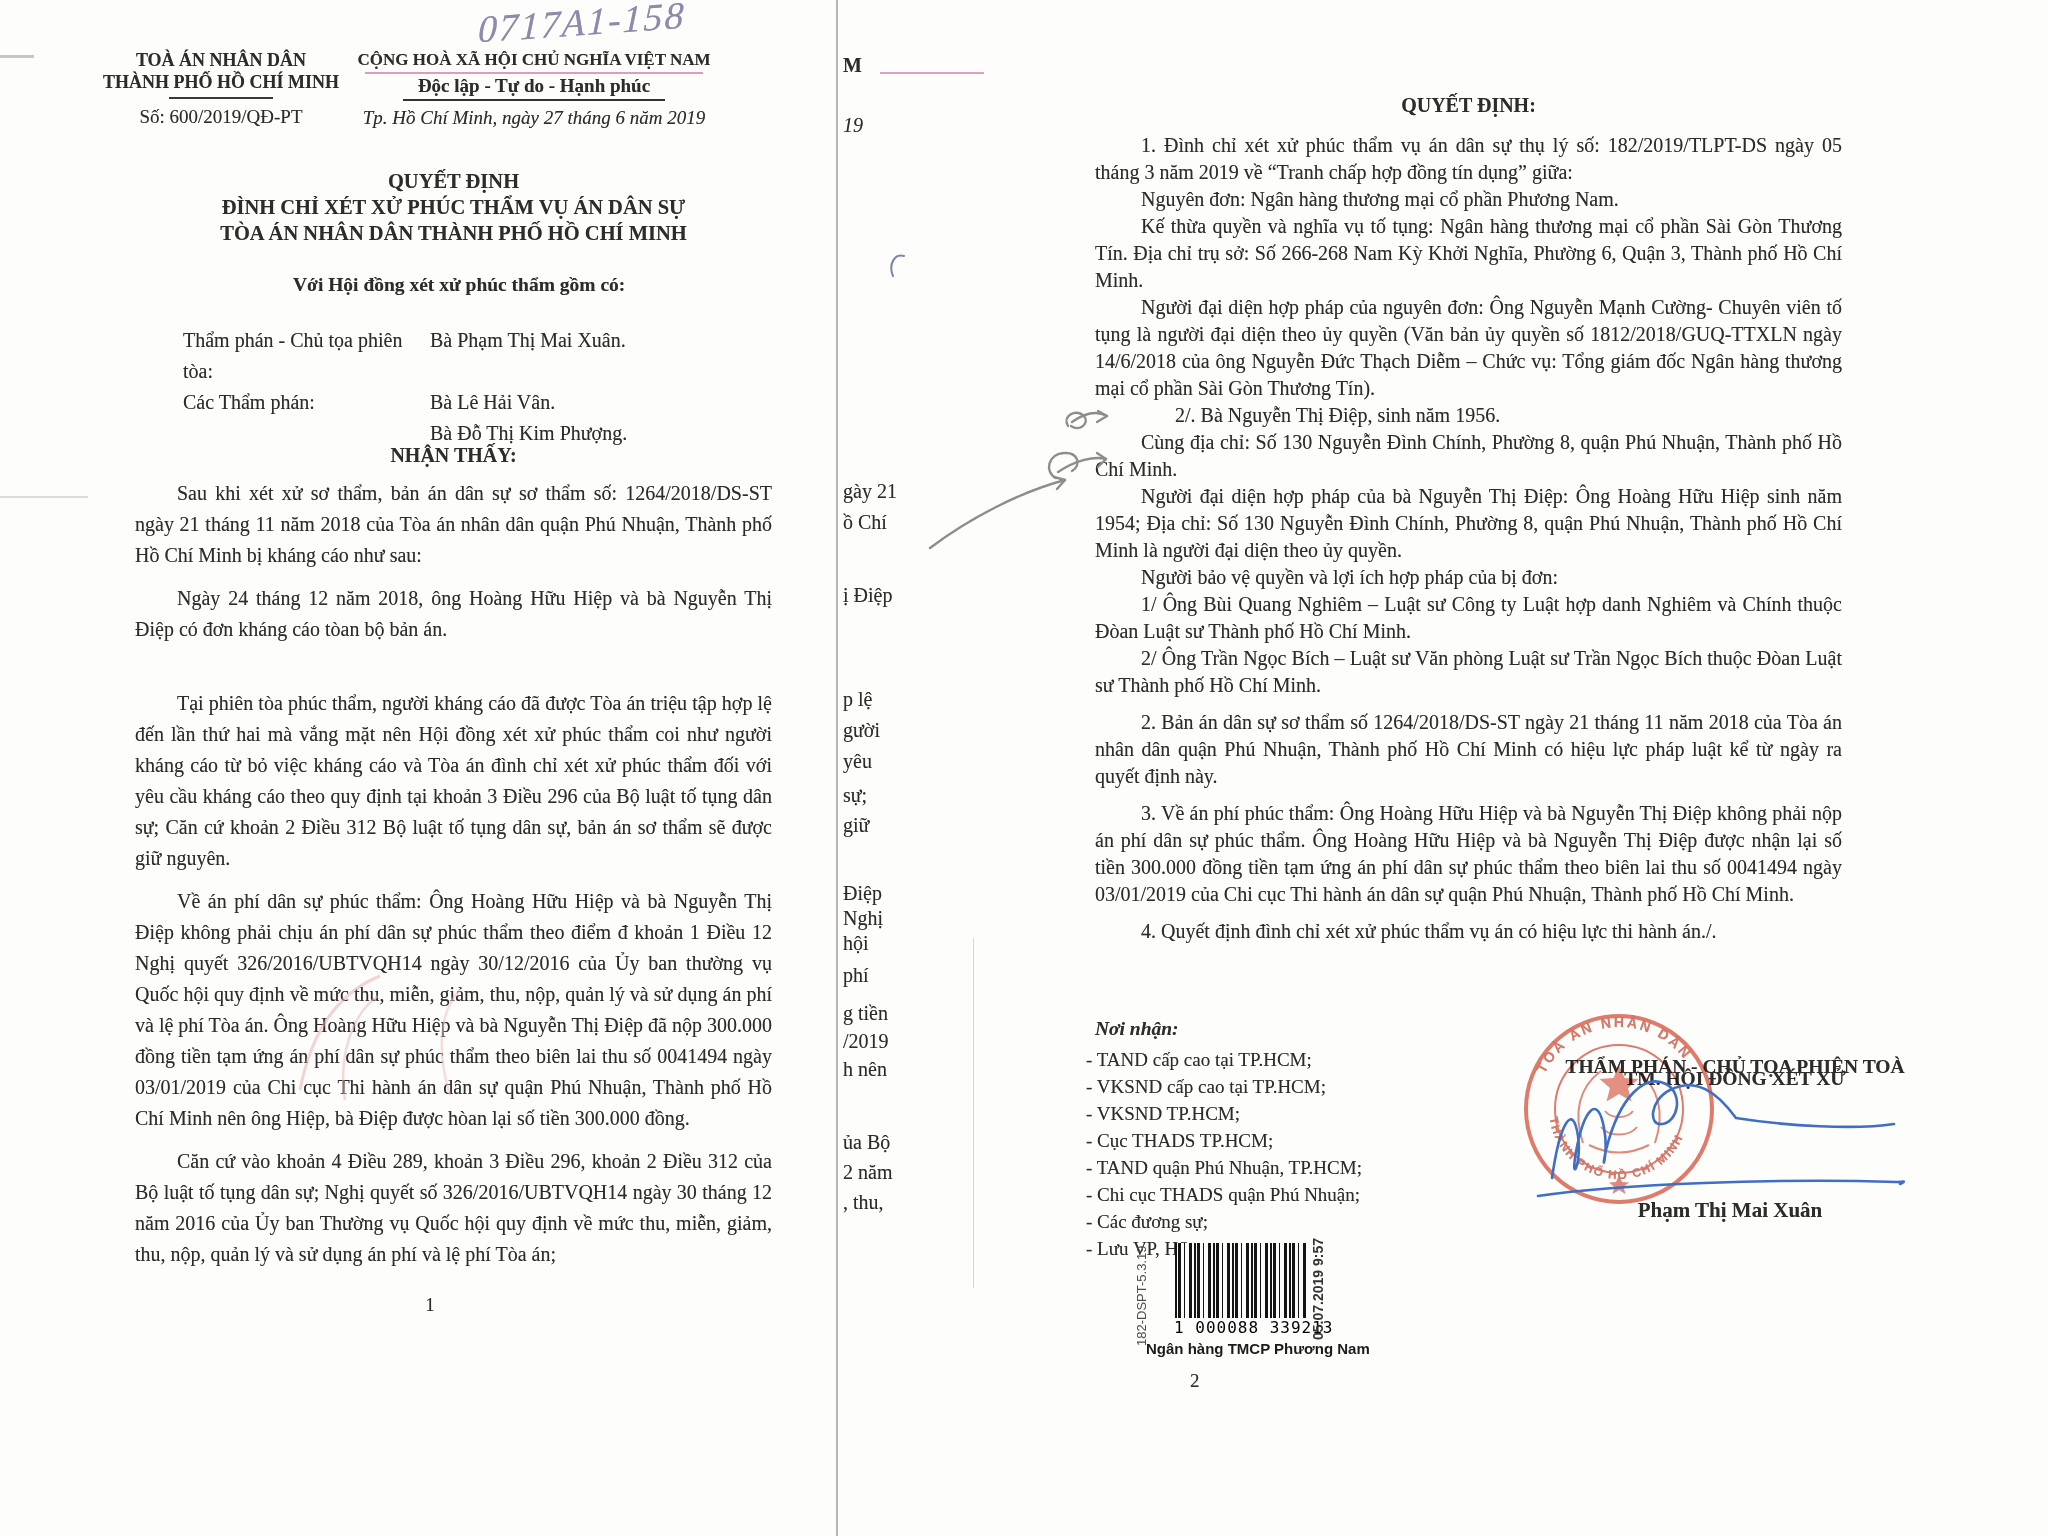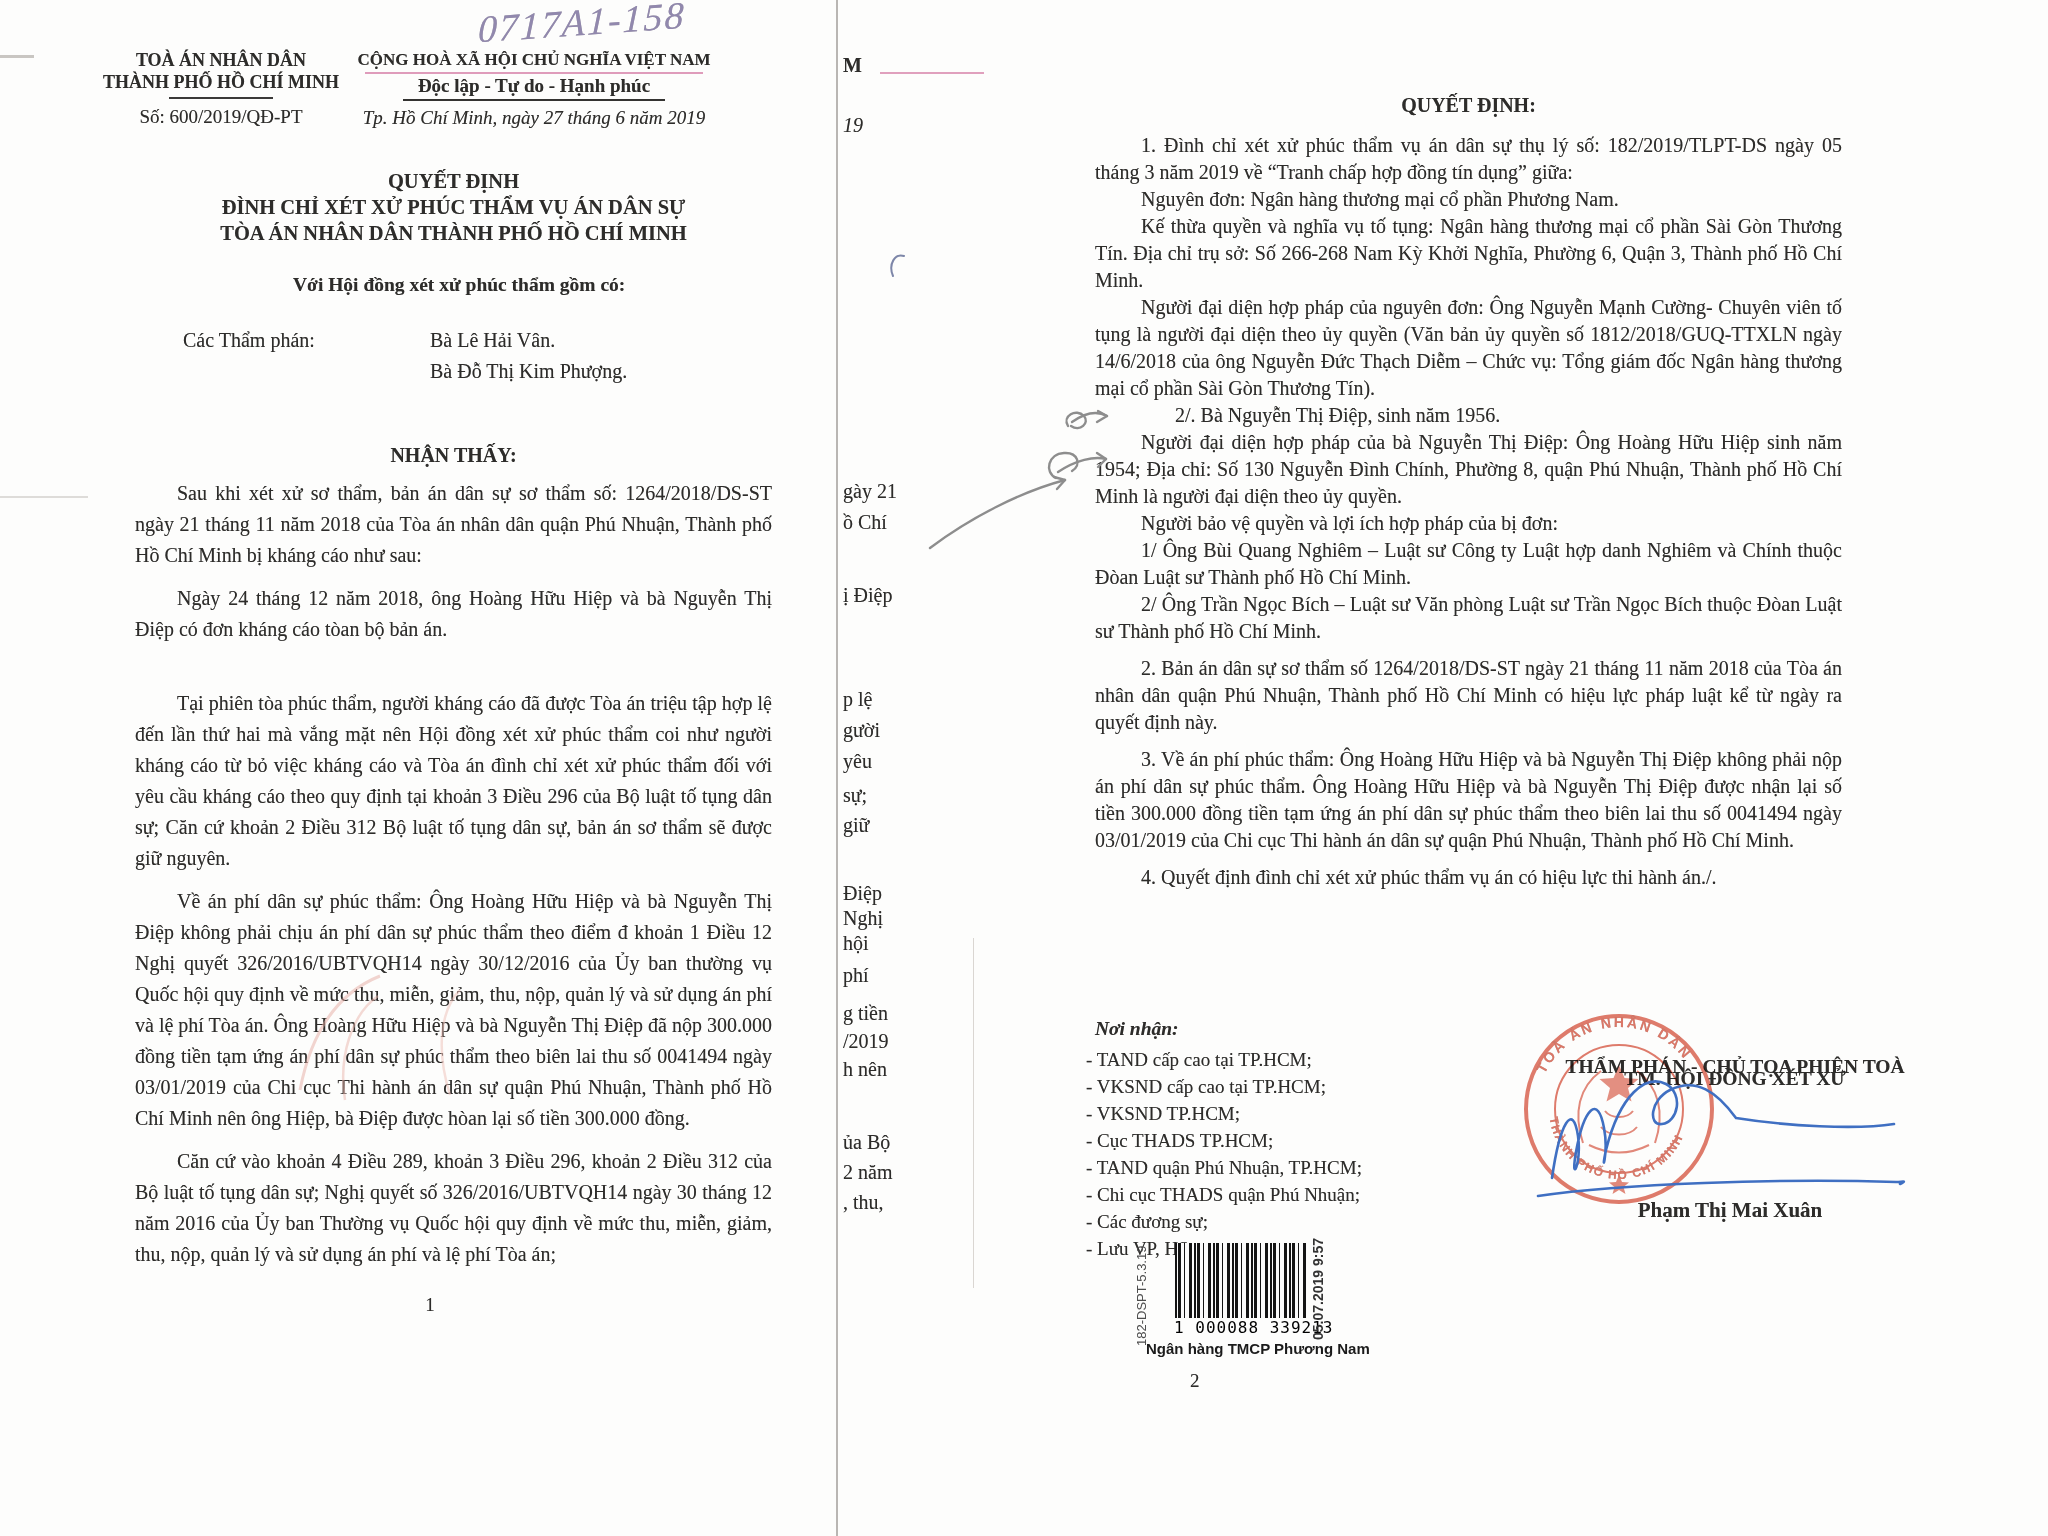--- a/index.html
+++ b/index.html
@@ -104,20 +104,24 @@
   <div class="abs" id="title-block">
     <div>QUYẾT ĐỊNH</div>
     <div>ĐÌNH CHỈ XÉT XỬ PHÚC THẨM VỤ ÁN DÂN SỰ</div>
     <div>TÒA ÁN NHÂN DÂN THÀNH PHỐ HỒ CHÍ MINH</div>
   </div>
 
   <div class="abs" id="panel-intro">Với Hội đồng xét xử phúc thẩm gồm có:</div>
 
   <div class="abs" id="judges">
     <div class="row">
+      <div class="lbl">Thẩm phán - Chủ tọa phiên tòa:</div>
+      <div>Bà Phạm Thị Mai Xuân.</div>
+    </div>
+    <div class="row">
       <div class="lbl">Các Thẩm phán:</div>
       <div>Bà Lê Hải Vân.</div>
     </div>
     <div class="row">
       <div class="lbl"></div>
       <div>Bà Đỗ Thị Kim Phượng.</div>
     </div>
   </div>
 
   <div class="abs sec-head" id="s1head">NHẬN THẤY:</div>
@@ -163,20 +167,21 @@
       <p style="top: 1191px;">, thu,</p>
     </div>
 
   <div class="abs" id="p2head">QUYẾT ĐỊNH:</div>
   <div class="abs" id="p2col">
       <p>1. Đình chỉ xét xử phúc thẩm vụ án dân sự thụ lý số: 182/2019/TLPT-DS ngày 05 tháng 3 năm 2019 về “Tranh chấp hợp đồng tín dụng” giữa:</p>
       <p>Nguyên đơn: Ngân hàng thương mại cổ phần Phương Nam.</p>
       <p>Kế thừa quyền và nghĩa vụ tố tụng: Ngân hàng thương mại cổ phần Sài Gòn Thương Tín. Địa chỉ trụ sở: Số 266-268 Nam Kỳ Khởi Nghĩa, Phường 6, Quận 3, Thành phố Hồ Chí Minh.</p>
       <p>Người đại diện hợp pháp của nguyên đơn: Ông Nguyễn Mạnh Cường- Chuyên viên tố tụng là người đại diện theo ủy quyền (Văn bản ủy quyền số 1812/2018/GUQ-TTXLN ngày 14/6/2018 của ông Nguyễn Đức Thạch Diễm – Chức vụ: Tổng giám đốc Ngân hàng thương mại cổ phần Sài Gòn Thương Tín).</p>
       <p class="ind2">2/. Bà Nguyễn Thị Điệp, sinh năm 1956.</p>
+      <p>Cùng địa chỉ: Số 130 Nguyễn Đình Chính, Phường 8, quận Phú Nhuận, Thành phố Hồ Chí Minh.</p>
       <p>Người đại diện hợp pháp của bà Nguyễn Thị Điệp: Ông Hoàng Hữu Hiệp sinh năm 1954; Địa chỉ: Số 130 Nguyễn Đình Chính, Phường 8, quận Phú Nhuận, Thành phố Hồ Chí Minh là người đại diện theo ủy quyền.</p>
       <p>Người bảo vệ quyền và lợi ích hợp pháp của bị đơn:</p>
       <p>1/ Ông Bùi Quang Nghiêm – Luật sư Công ty Luật hợp danh Nghiêm và Chính thuộc Đòan Luật sư Thành phố Hồ Chí Minh.</p>
       <p>2/ Ông Trần Ngọc Bích – Luật sư Văn phòng Luật sư Trần Ngọc Bích thuộc Đòan Luật sư Thành phố Hồ Chí Minh.</p>
       <p class="gap">2. Bản án dân sự sơ thẩm số 1264/2018/DS-ST ngày 21 tháng 11 năm 2018 của Tòa án nhân dân quận Phú Nhuận, Thành phố Hồ Chí Minh có hiệu lực pháp luật kể từ ngày ra quyết định này.</p>
       <p class="gap">3. Về án phí phúc thẩm: Ông Hoàng Hữu Hiệp và bà Nguyễn Thị Điệp không phải nộp án phí dân sự phúc thẩm. Ông Hoàng Hữu Hiệp và bà Nguyễn Thị Điệp được nhận lại số tiền 300.000 đồng tiền tạm ứng án phí dân sự phúc thẩm theo biên lai thu số 0041494 ngày 03/01/2019 của Chi cục Thi hành án dân sự quận Phú Nhuận, Thành phố Hồ Chí Minh.</p>
       <p class="gap">4. Quyết định đình chỉ xét xử phúc thẩm vụ án có hiệu lực thi hành án./.</p>
     </div>
 
   <svg class="abs" id="arrows" width="300" height="200">

